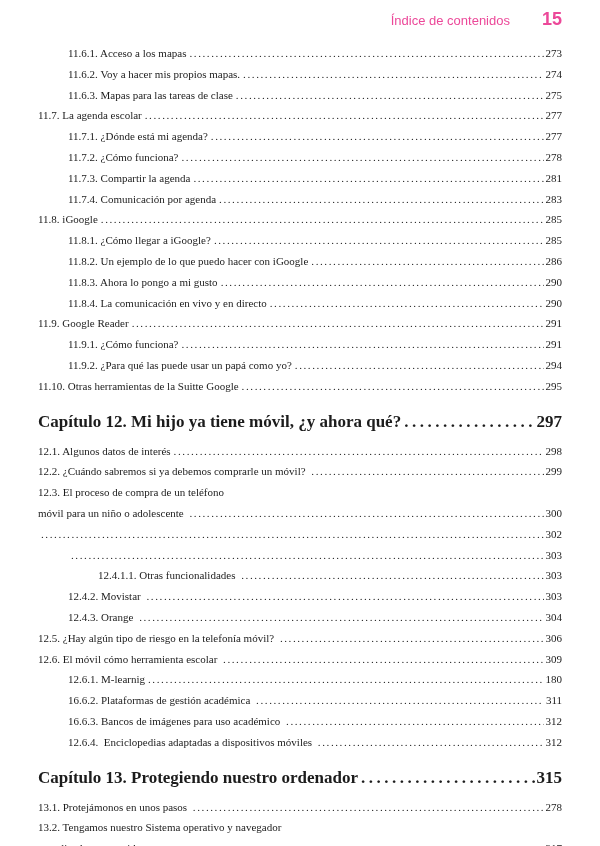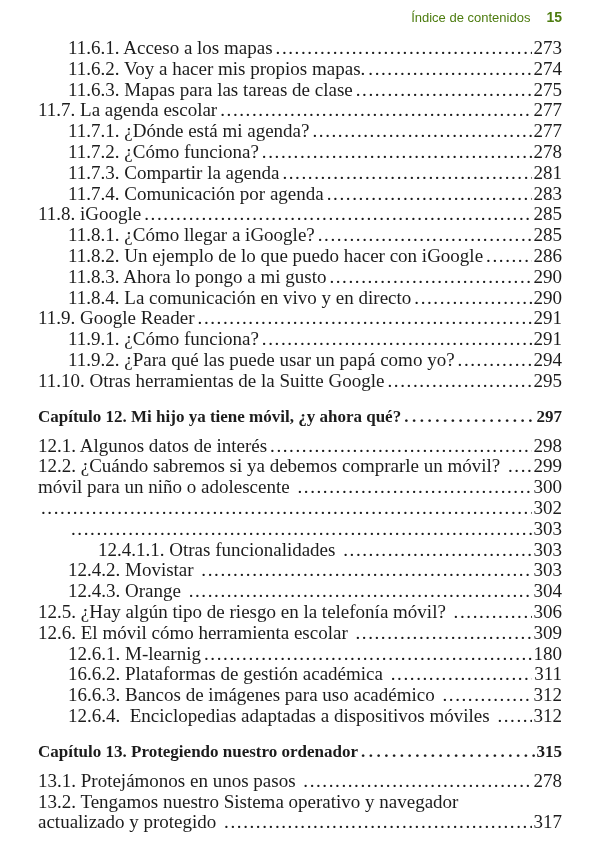--- a/index.html
+++ b/index.html
@@ -15,33 +15,34 @@
     overflow: hidden;
     background: #ffffff;
   }
   .page-header {
     display: flex;
     justify-content: flex-end;
     align-items: baseline;
     gap: 16px;
     font-family: "Liberation Sans", sans-serif;
     font-size: 13px;
-    color: #4d7c0f;
+    color: #ec4899;
     padding-top: 3px;
     margin-bottom: 13px;
   }
   .header-page-number {
     font-weight: bold;
-    font-size: 14px;
+    font-size: 18px;
+    margin-left: 16px;
   }
   .toc { width: 100%; }
   .toc-line {
     display: flex;
     align-items: baseline;
-    font-size: 19px;
+    font-size: 11px;
     line-height: 20.8px;
   }
   .toc-line.indent-1 { padding-left: 0; }
   .toc-line.indent-2 { padding-left: 30px; }
   .toc-line.indent-3 { padding-left: 60px; }
   .toc-title { white-space: pre; }
   .toc-dots {
     flex: 1 1 auto;
     overflow: hidden;
     white-space: nowrap;
@@ -167,20 +168,23 @@
         <span class="toc-title">12.1. Algunos datos de interés</span>
         <span class="toc-dots"></span>
         <span class="toc-page">298</span>
       </div>
       <div class="toc-line indent-1">
         <span class="toc-title">12.2. ¿Cuándo sabremos si ya debemos comprarle un móvil? </span>
         <span class="toc-dots"></span>
         <span class="toc-page">299</span>
       </div>
       <div class="toc-line indent-1">
+        <span class="toc-title">12.3. El proceso de compra de un teléfono</span>
+      </div>
+      <div class="toc-line indent-1">
         <span class="toc-title">móvil para un niño o adolescente </span>
         <span class="toc-dots"></span>
         <span class="toc-page">300</span>
       </div>
       <div class="toc-line indent-1">
         <span class="toc-dots"></span>
         <span class="toc-page">302</span>
       </div>
       <div class="toc-line indent-2">
         <span class="toc-dots"></span>

